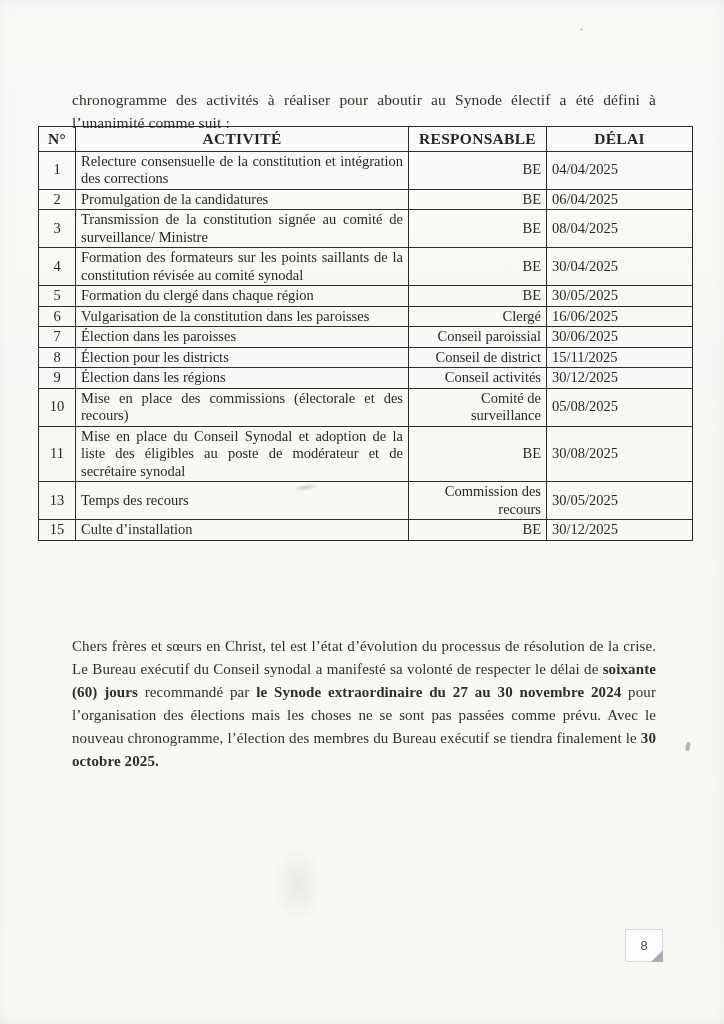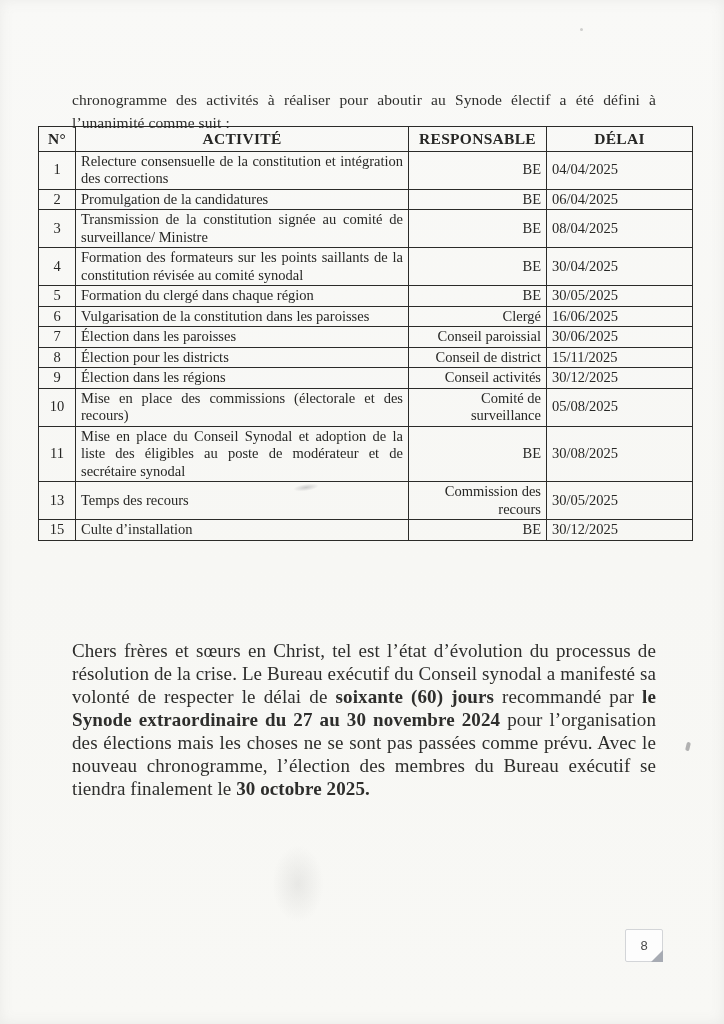--- a/index.html
+++ b/index.html
@@ -57,21 +57,21 @@
   }
   .doc-table td.c-num { text-align: center; }
   .doc-table td.c-act { text-align: justify; }
   .doc-table td.c-resp { text-align: right; }
   .doc-table td.c-delai { text-align: left; }
   .closing {
     position: absolute;
     left: 72px;
     top: 620px;
     width: 584px;
-    font-size: 19px;
+    font-size: 15px;
     line-height: 23px;
     text-align: justify;
     letter-spacing: 0.1px;
   }
   .closing .b { font-weight: bold; }
   .page-tab {
     position: absolute;
     left: 625px;
     top: 929px;
     width: 38px;

